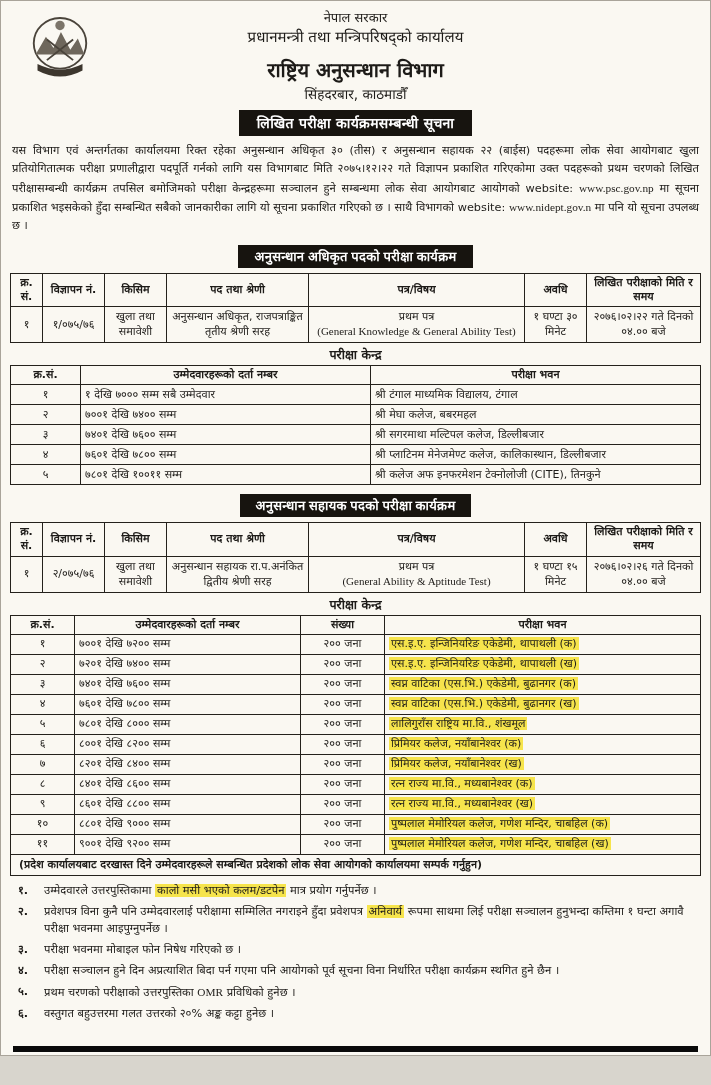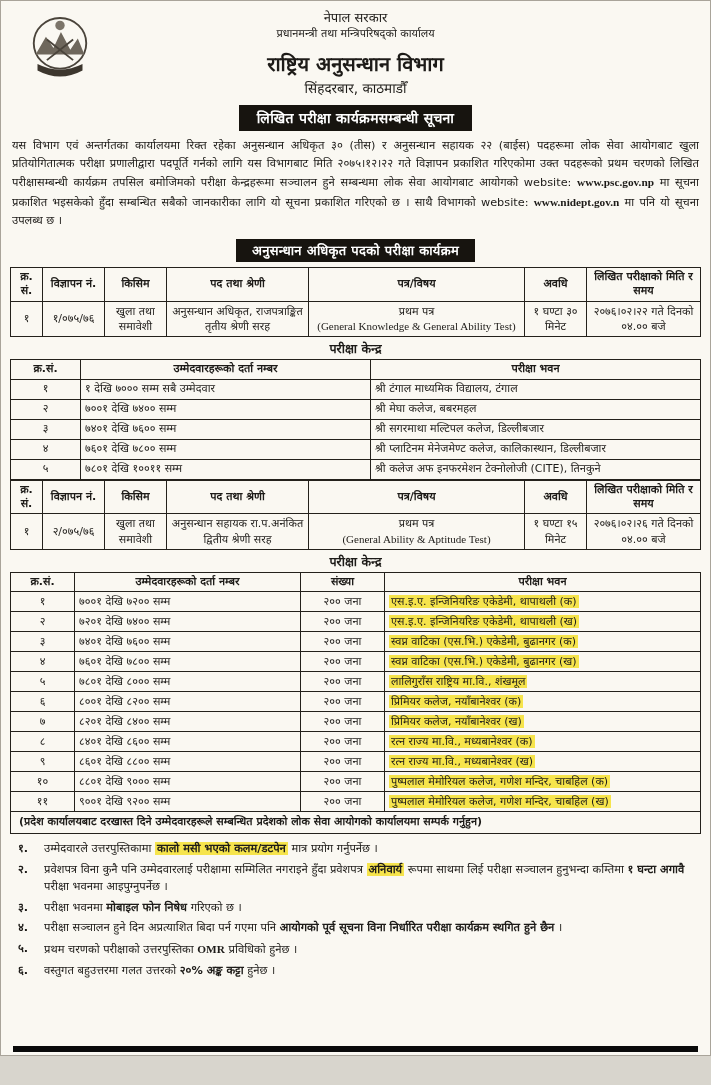--- a/index.html
+++ b/index.html
@@ -3,29 +3,29 @@
 <meta charset="utf-8">
 <style>
   *{box-sizing:border-box;}
   html,body{margin:0;padding:0;background:#d8d5cd;}
   .page{width:711px;height:1056px;background:#faf8f2;color:#1d1b18;
     font-family:"DejaVu Sans","Liberation Sans",sans-serif;font-size:11px;
     padding:6px 9px 0;position:relative;overflow:hidden;border:1px solid #a9a49a;}
   .doc-header{position:relative;text-align:center;line-height:1.35;padding-top:2px;}
   .emblem{position:absolute;left:20px;top:4px;width:60px;height:72px;}
   .h-govt{font-size:13px;}
-  .h-office{font-size:11px;}
+  .h-office{font-size:15px;}
   .h-dept{font-size:20px;font-weight:bold;margin-top:10px;}
   .h-addr{font-size:13.5px;margin-top:1px;}
   .bar{display:table;margin:7px auto 6px;background:#17140f;color:#ffffff;font-weight:bold;
     padding:3px 18px 4px;font-size:14px;letter-spacing:.3px;}
-  .section-bar{font-size:13px;padding:2px 16px 3px;margin:9px auto 5px;}
+  .section-bar{font-size:13px;padding:2px 16px 3px;margin:9px auto 5px;font-family:Liberation Serif, serif;}
   .intro{margin:4px 2px 8px;text-align:justify;font-size:11.3px;line-height:1.62;}
   .latin{font-family:"Liberation Serif","DejaVu Serif",serif;}
-  .b{font-weight:bold;}
+  .b{font-weight:normal;}
   .tbl{width:100%;border-collapse:collapse;table-layout:fixed;font-size:11px;border-radius:15px;}
   .tbl th,.tbl td{border:1px solid #24211c;padding:2px 4px;vertical-align:middle;overflow:hidden;}
   .tbl th{font-weight:bold;text-align:center;line-height:1.3;}
   .sched td{text-align:center;line-height:1.4;}
   .centers td{line-height:1.25;height:20px;}
   .c{text-align:center;}
   .l{text-align:left;}
   .pad-range{padding-left:22px;margin-top:20px;}
   .pad-bld{padding-left:9px;}
   .hl{background:#f6e44c;padding:0 2px;}
@@ -139,20 +139,21 @@
         <td class="l pad-bld">श्री प्लाटिनम मेनेजमेण्ट कलेज, कालिकास्थान, डिल्लीबजार</td>
       </tr>
       <tr>
         <td class="c">५</td>
         <td class="l pad-range">७८०१ देखि १००११ सम्म</td>
         <td class="l pad-bld">श्री कलेज अफ इनफरमेशन टेक्नोलोजी (CITE), तिनकुने</td>
       </tr>
     </tbody>
   </table>
 
+  <div class="bar section-bar">अनुसन्धान सहायक पदको परीक्षा कार्यक्रम</div>
 
   <table class="tbl sched">
     <colgroup>
         <col style="width:32px">
         <col style="width:62px">
         <col style="width:62px">
         <col style="width:142px">
         <col style="width:216px">
         <col style="width:62px">
         <col>

